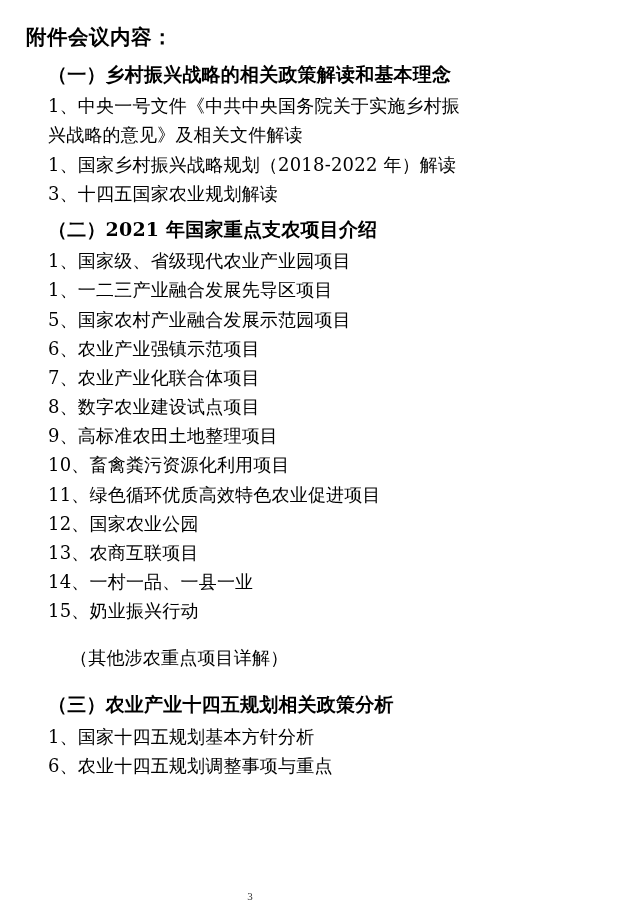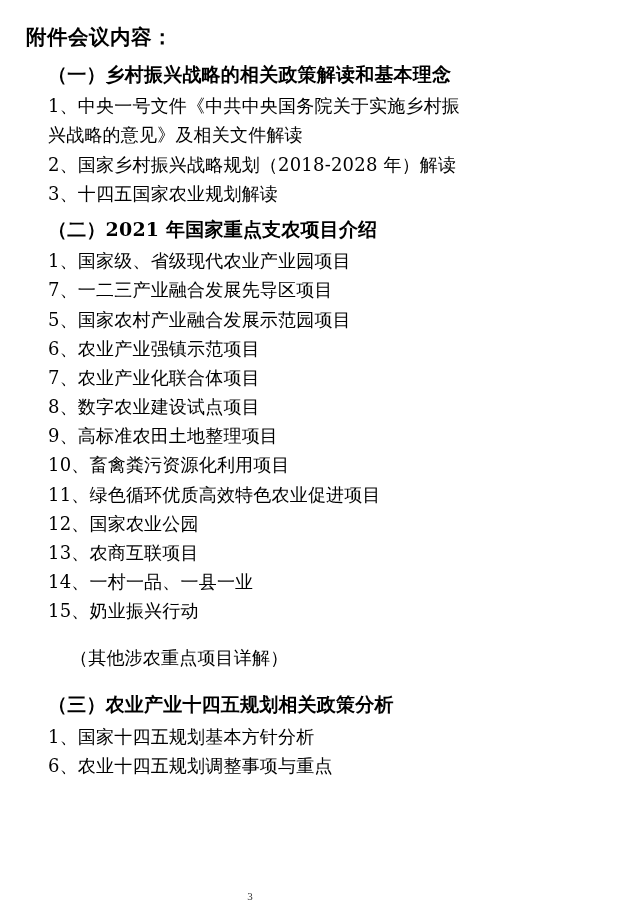--- a/index.html
+++ b/index.html
@@ -69,26 +69,26 @@
 </head>
 <body>
 
 <div class="page">
 
   <h1 class="doc-title">附件会议内容：</h1>
 
   <div class="body">
     <div class="section-heading">（一）乡村振兴战略的相关政策解读和基本理念</div>
     <p class="item wrap">1、中央一号文件《中共中央国务院关于实施乡村振兴战略的意见》及相关文件解读</p>
-    <p class="item">2、国家乡村振兴战略规划（2018-2028 年）解读</p>
+    <p class="item">1、国家乡村振兴战略规划（2018-2022 年）解读</p>
     <p class="item">3、十四五国家农业规划解读</p>
 
     <div class="section-heading">（二）2021 年国家重点支农项目介绍</div>
     <p class="item">1、国家级、省级现代农业产业园项目</p>
-    <p class="item">7、一二三产业融合发展先导区项目</p>
+    <p class="item">1、一二三产业融合发展先导区项目</p>
     <p class="item">5、国家农村产业融合发展示范园项目</p>
     <p class="item">6、农业产业强镇示范项目</p>
     <p class="item">7、农业产业化联合体项目</p>
     <p class="item">8、数字农业建设试点项目</p>
     <p class="item">9、高标准农田土地整理项目</p>
     <p class="item">10、畜禽粪污资源化利用项目</p>
     <p class="item">11、绿色循环优质高效特色农业促进项目</p>
     <p class="item">12、国家农业公园</p>
     <p class="item">13、农商互联项目</p>
     <p class="item">14、一村一品、一县一业</p>

